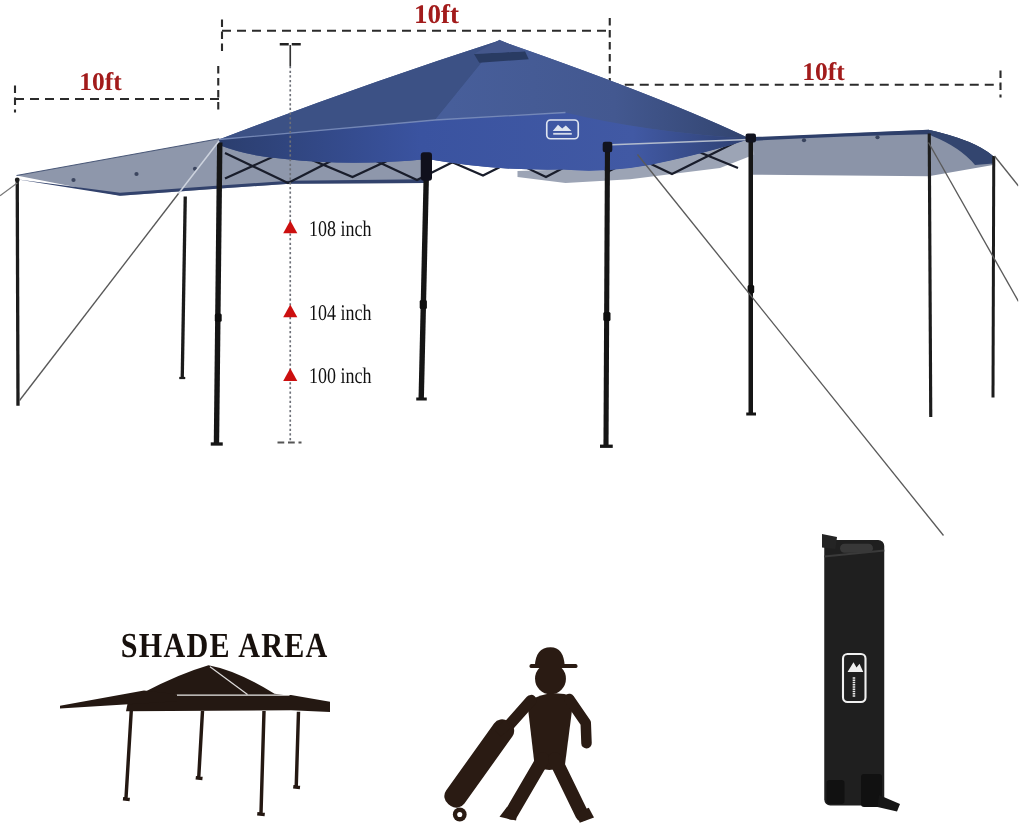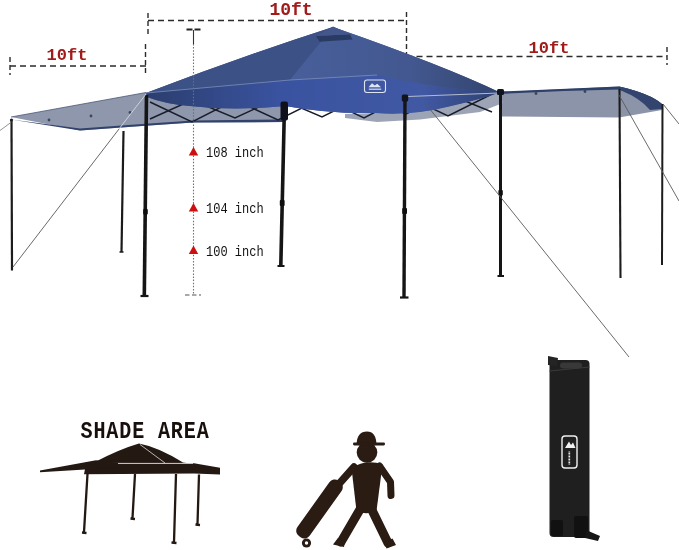--- a/index.html
+++ b/index.html
@@ -1,17 +1,17 @@
 <!DOCTYPE html>
 <html><head>
 <meta charset="utf-8">
 <style>
   html,body{margin:0;padding:0;background:#ffffff;}
   #stage{position:relative;width:679px;height:550px;background:#fff;overflow:hidden;
-         font-family:Liberation Mono, monospace;text-align:right;}
+         font-family:Liberation Serif, serif;text-align:right;}
   svg{position:absolute;left:0;top:0;}
 </style>
 </head>
 <body>
 <div id="stage">
 <svg width="679" height="550" viewBox="0 0 679 550">
 <defs>
   <linearGradient id="valg" x1="0" y1="0" x2="1" y2="0">
     <stop offset="0" stop-color="#2b3e6e"></stop>
     <stop offset="0.38" stop-color="#3a53a0"></stop>

